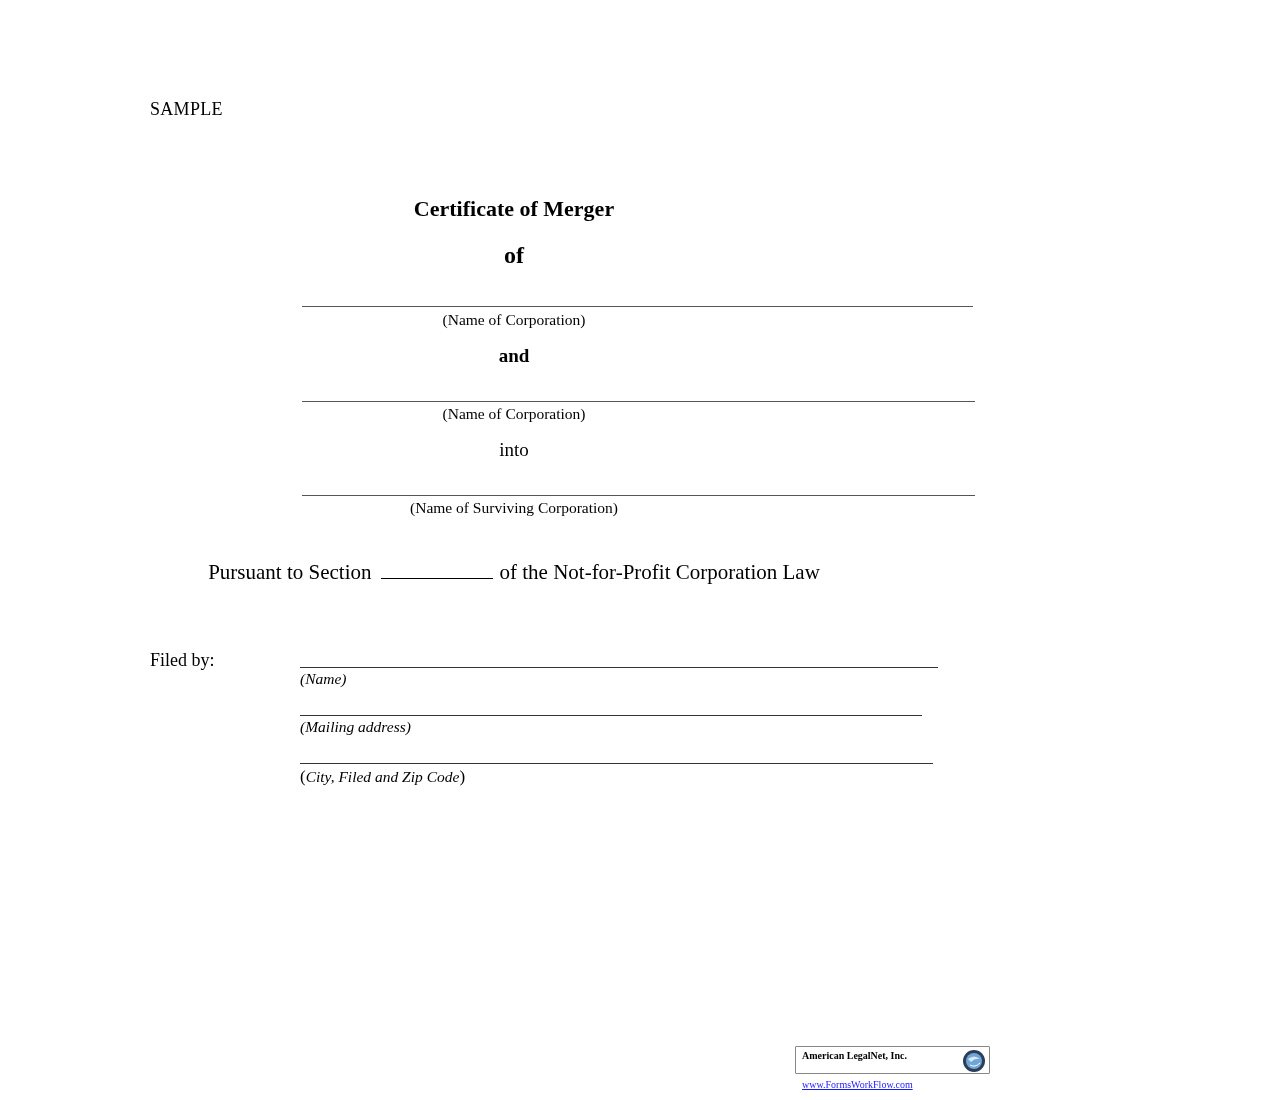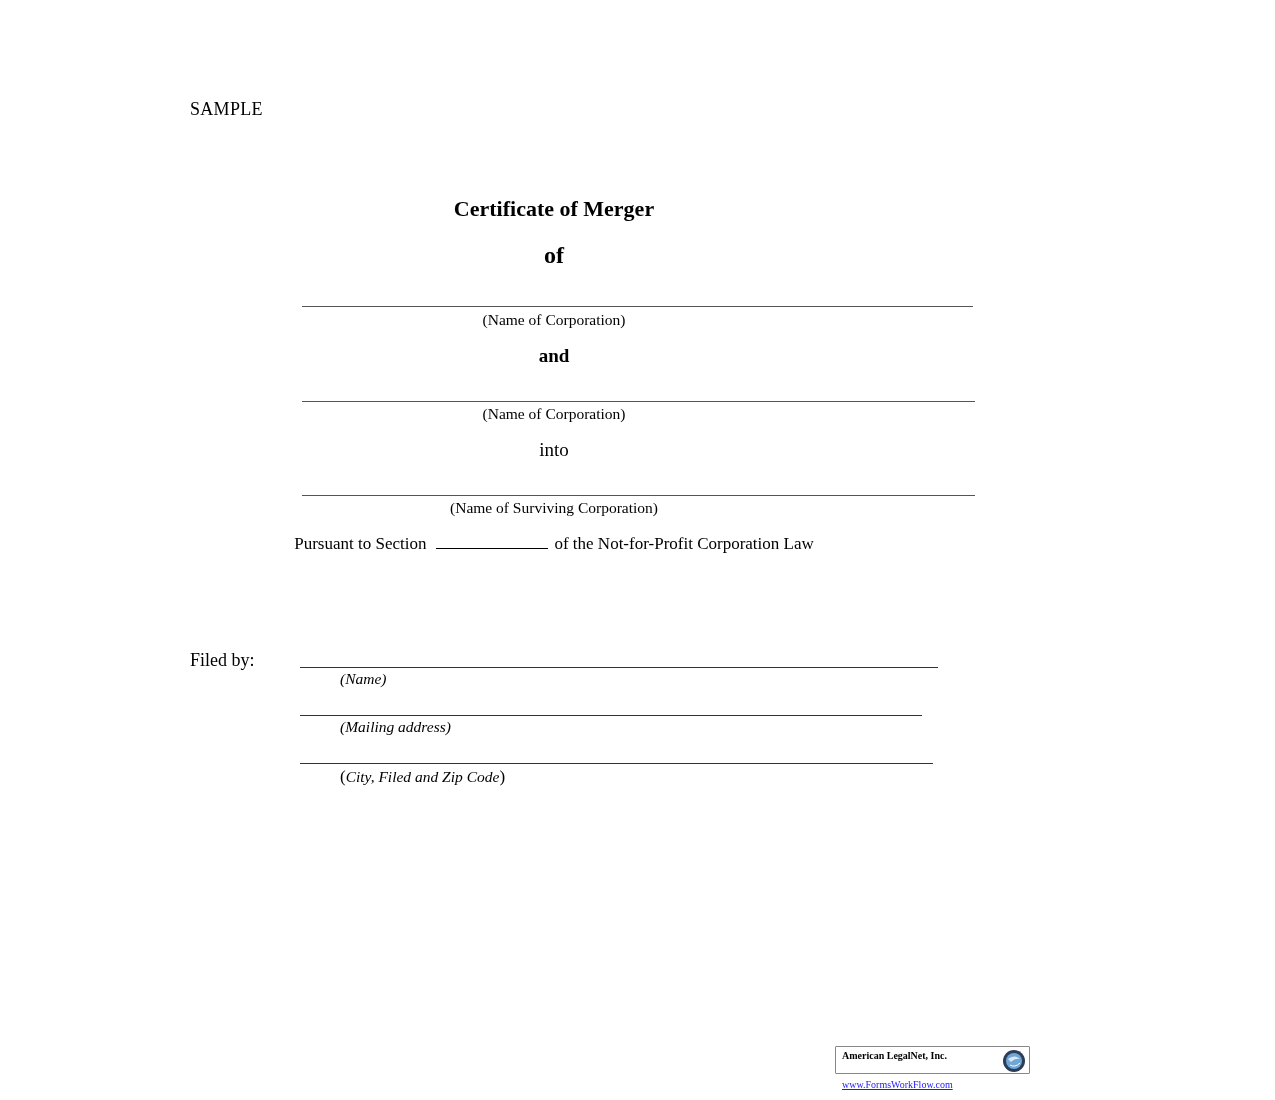--- a/index.html
+++ b/index.html
@@ -1,30 +1,30 @@
 <!DOCTYPE html>
 <html><head>
   <meta charset="utf-8">
   <style>
     html, body { margin: 0; padding: 0; }
     body {
       width: 1275px; height: 1100px; background: #ffffff; position: relative;
       font-family: "Liberation Serif", "DejaVu Serif", serif; color: #000;
       overflow: hidden;
     }
-    .abs { position: absolute; margin-left: 40px; }
+    .abs { position: absolute; }
     .sample { left: 150px; top: 99px; font-size: 18px; letter-spacing: 0.3px; }
     .center { left: 0; width: 1028px; text-align: center; }
     .title { top: 196px; font-size: 22px; font-weight: bold; }
     .of { top: 242px; font-size: 24px; font-weight: bold; }
     .and { top: 345px; font-size: 19px; font-weight: bold; }
     .into { top: 439px; font-size: 19px; }
     .rule { position: absolute; height: 0; border-top: 1.5px solid #555; }
     .caption { font-size: 15.5px; }
-    .pursuant { top: 534px; font-size: 17px; text-align: center; }
+    .pursuant { top: 560px; font-size: 21px; text-align: center; }
     .blank-inline { display: inline-block; width: 112px; border-bottom: 1.2px solid #000; height: 14px; vertical-align: baseline; margin: 0 6px 0 10px; }
     .filed-label { left: 150px; top: 650px; font-size: 18px; }
     .filed-cap { left: 300px; font-size: 15.5px; font-style: italic; }
     .filed-cap .up { font-style: normal; font-size: 17px; }
     .logo {
       left: 795px; top: 1046px; width: 195px; height: 28px;
       border: 1px solid #888; border-radius: 1px; background: #fff;
       box-sizing: border-box;
     }
     .logo-name { position: absolute; left: 6px; top: 3px; font-size: 10px; font-weight: bold; }

